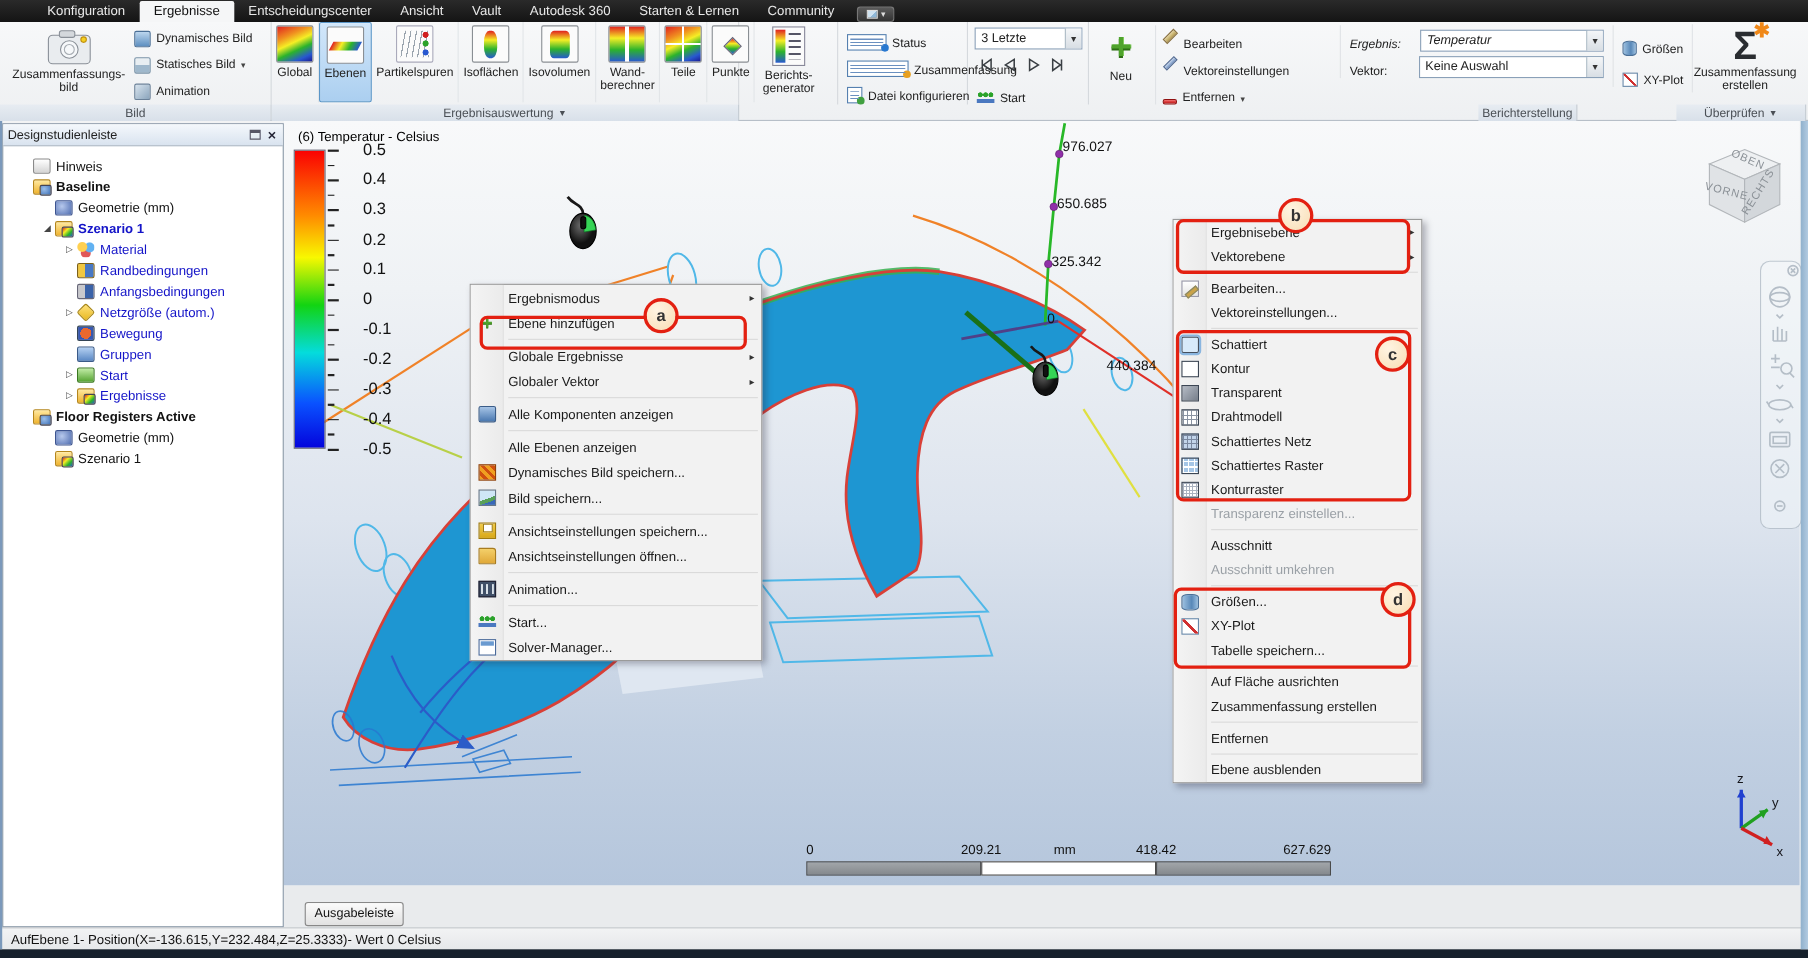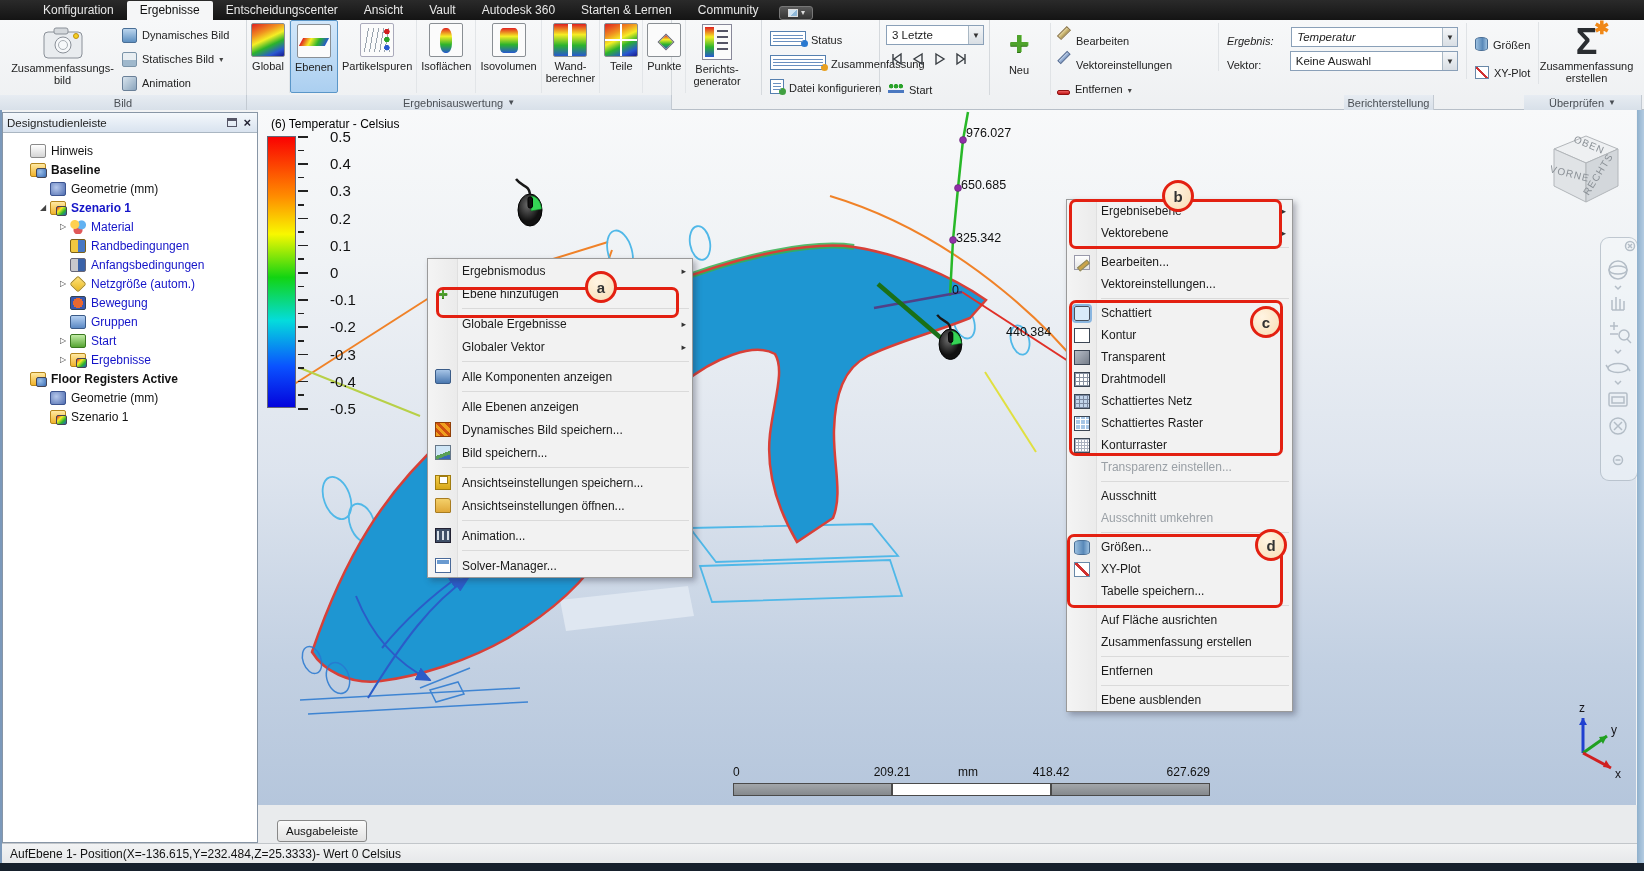--- a/index.html
+++ b/index.html
@@ -707,20 +707,24 @@
         <span class="mic open-icon"></span>
         <span class="mlbl">Ansichtseinstellungen öffnen...</span>
       </div>
       <div class="msep"></div>
       <div class="mrow">
         <span class="mic film-icon"></span>
         <span class="mlbl">Animation...</span>
       </div>
       <div class="msep"></div>
       <div class="mrow">
+        <span class="mic start-dots-icon"></span>
+        <span class="mlbl">Start...</span>
+      </div>
+      <div class="mrow">
         <span class="mic solver-icon"></span>
         <span class="mlbl">Solver-Manager...</span>
       </div>
     </div>
   <div class="cmenu menuR" id="menuR">
       <div class="icol"></div>
       <div class="mrow">
         <span class="mic "></span>
         <span class="mlbl">Ergebnisebene</span>
         <span class="marrow">▸</span>

